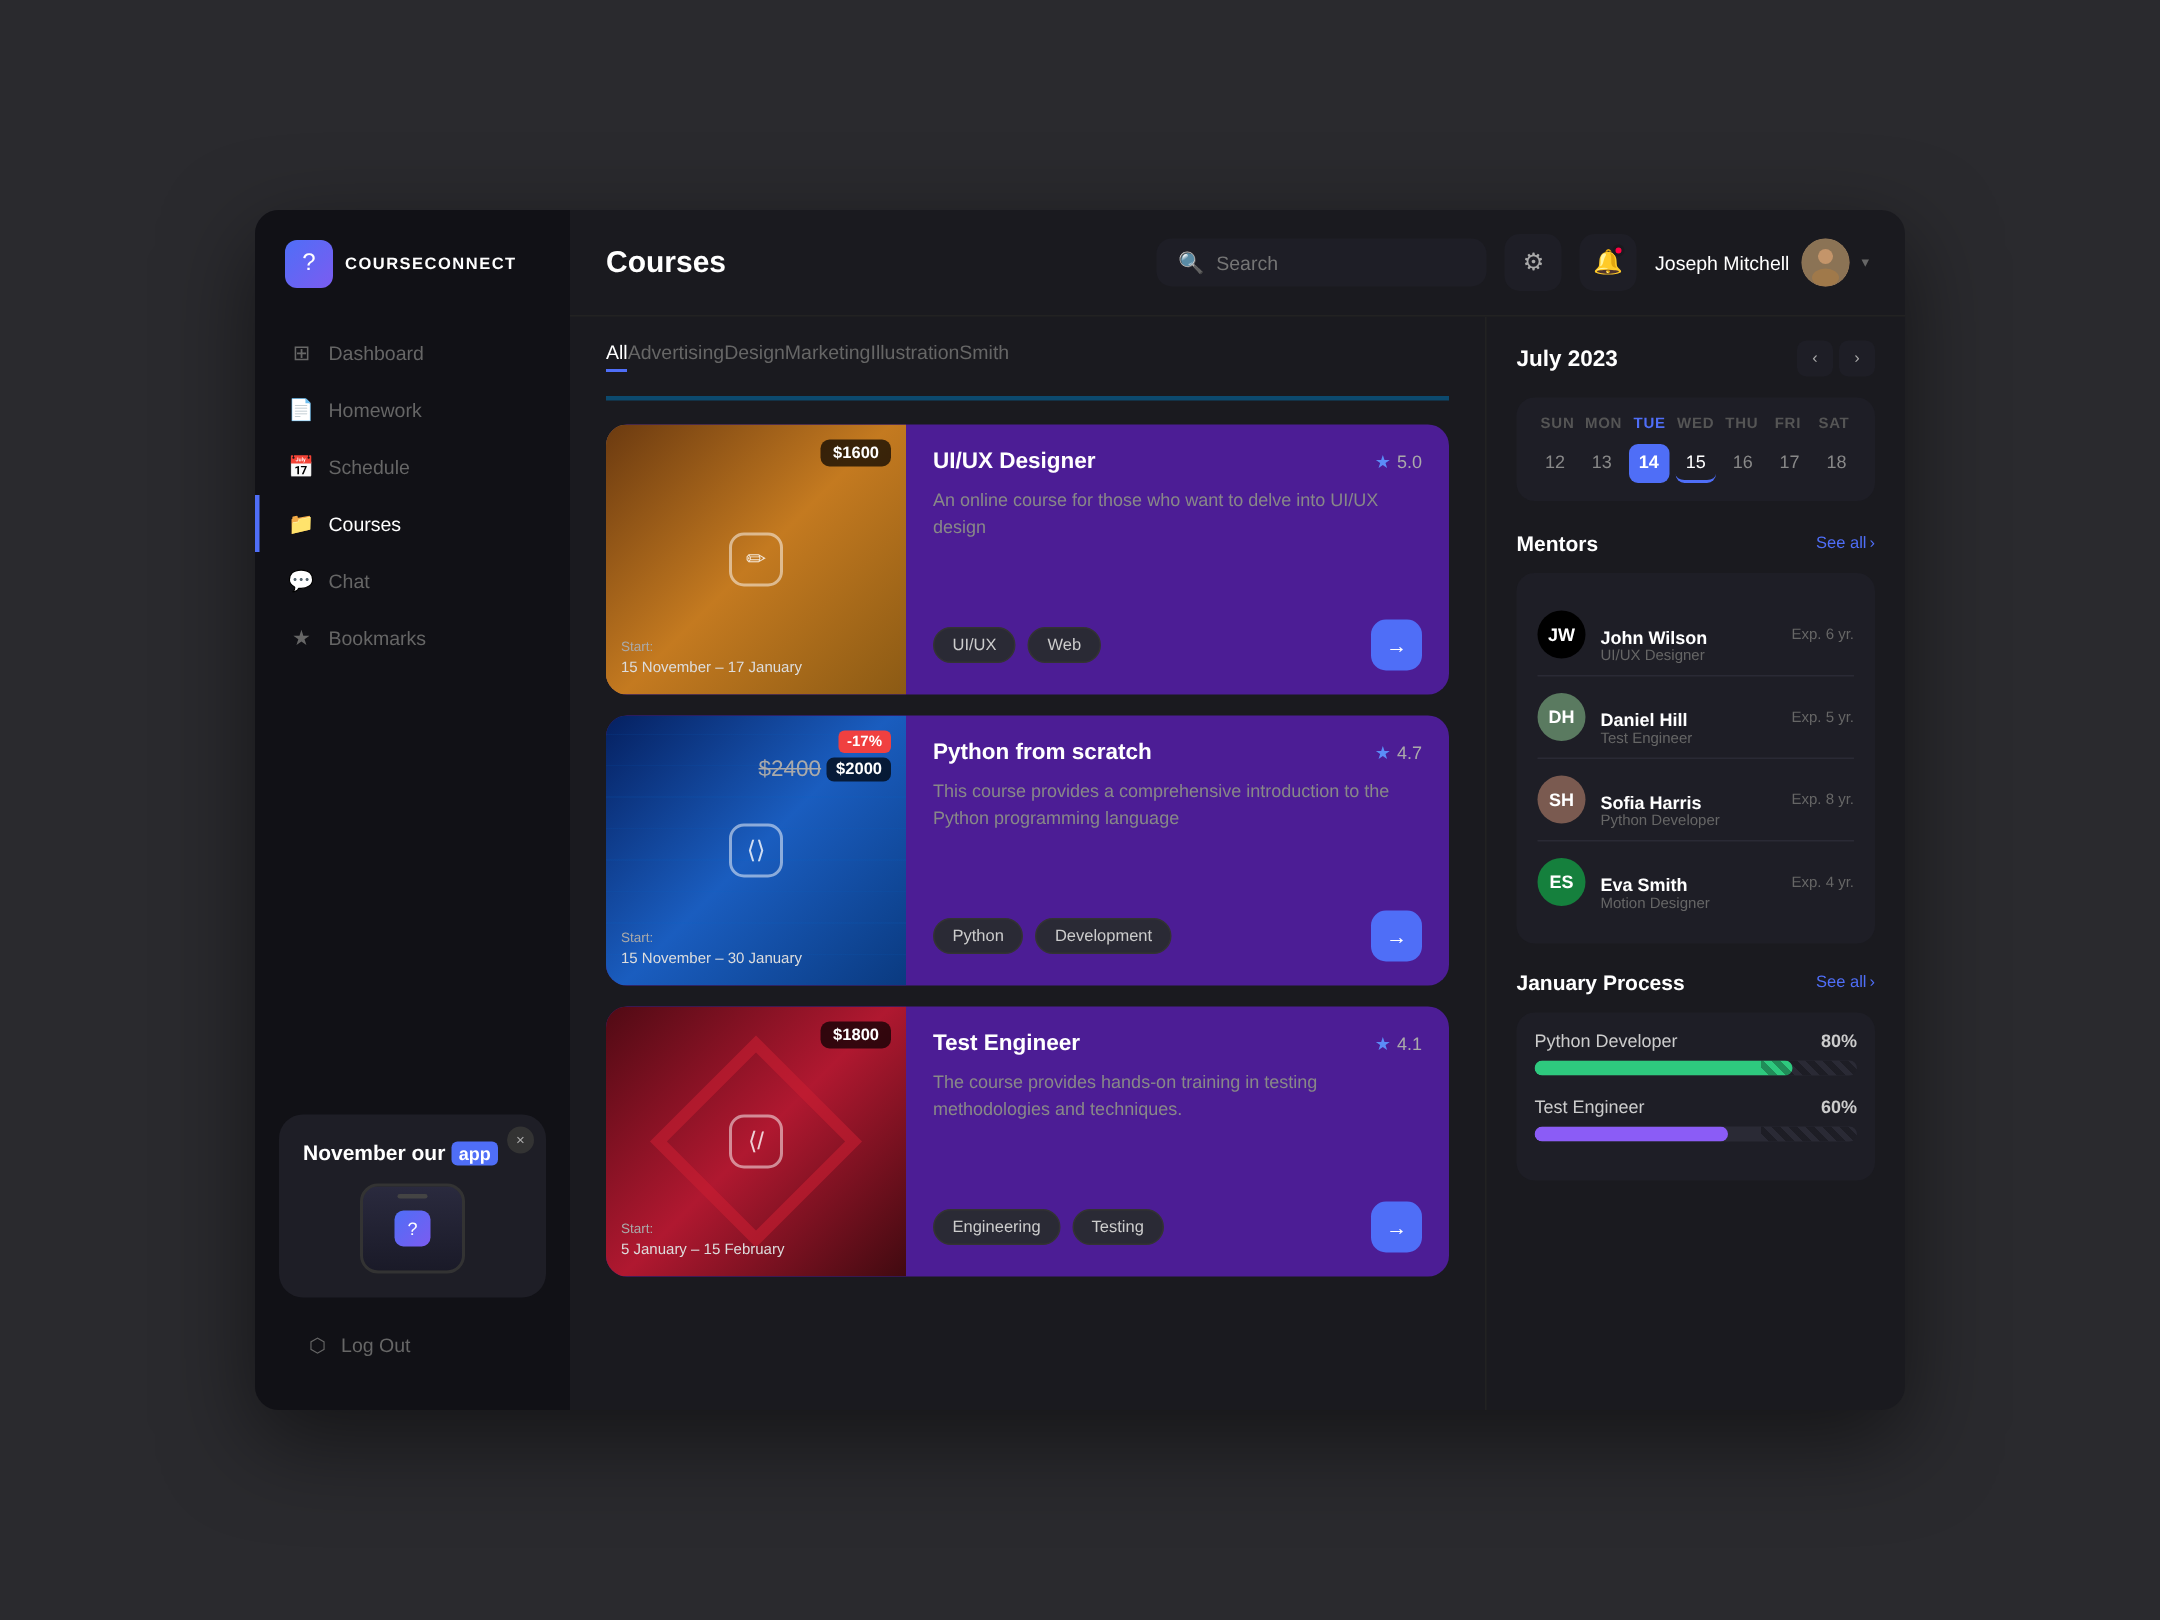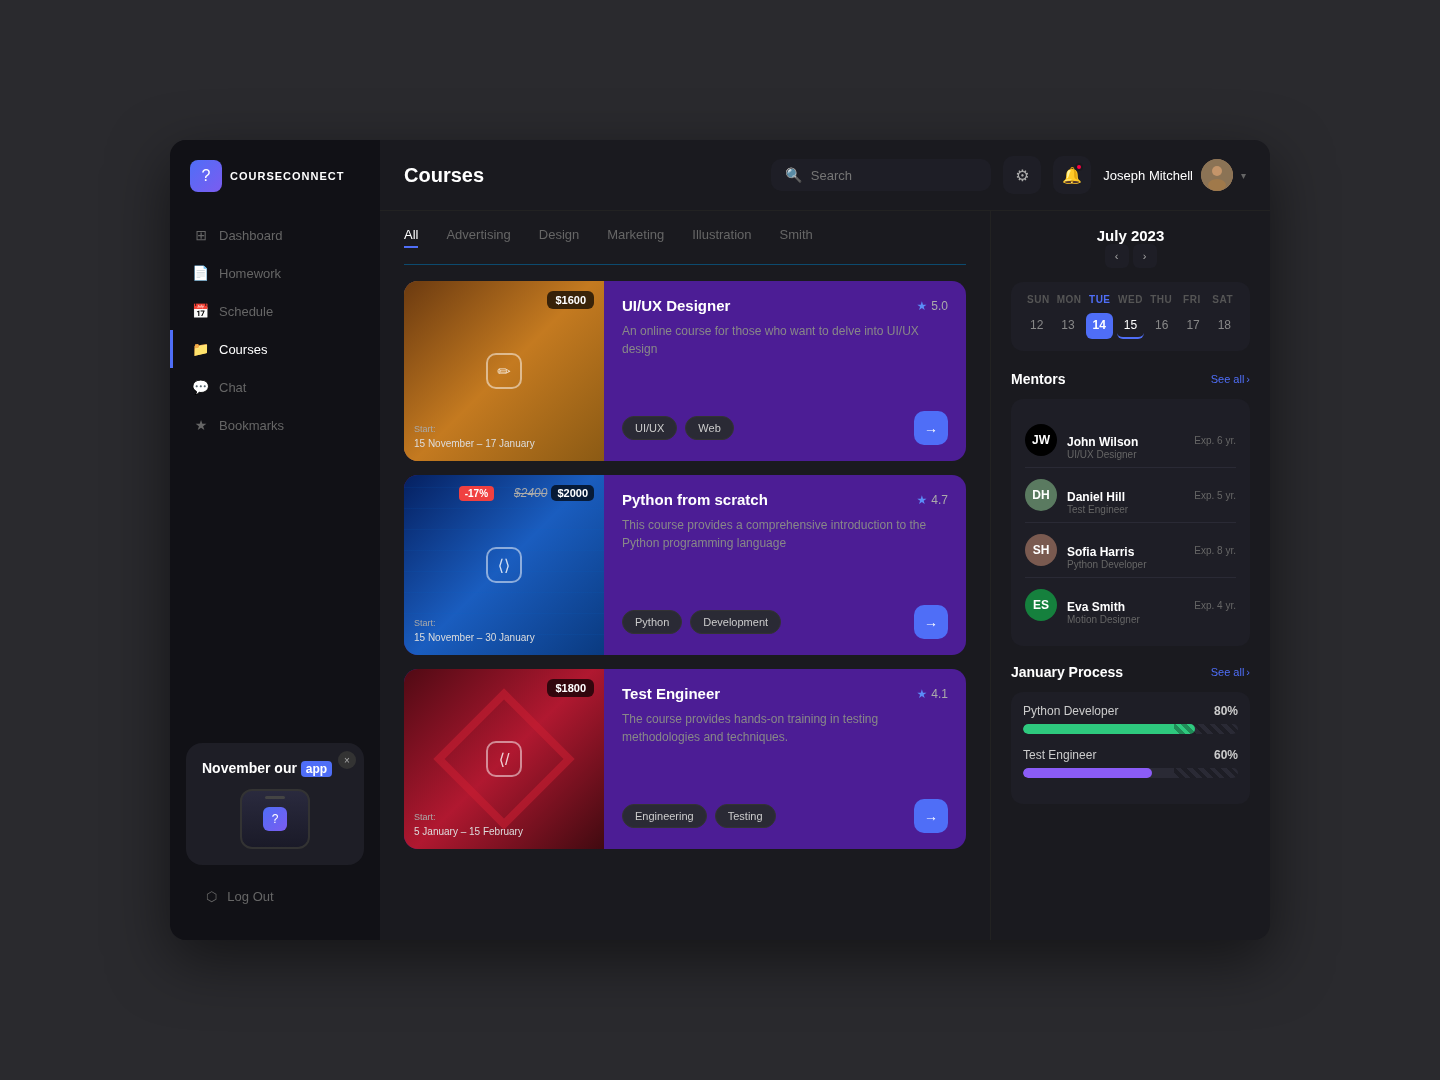--- a/index.html
+++ b/index.html
@@ -255,23 +255,22 @@
       display: flex;
       overflow: hidden;
     }
     .courses-panel {
       flex: 1;
       padding: 0 24px;
       overflow-y: auto;
     }
     .tabs {
       display: flex;
-      gap: 28px;
       padding: 16px 0;
-      border-bottom: 1px solid #0c4a6e;
+      border-bottom: 3px solid #0c4a6e;
       margin-bottom: 16px;
     }
     .tab {
       color: #666;
       font-size: 13px;
       cursor: pointer;
       padding-bottom: 4px;
     }
     .tab.active {
       color: #fff;
@@ -301,41 +300,41 @@
       font-size: 11px;
       font-weight: 700;
       padding: 3px 8px;
       border-radius: 6px;
     }
     .course-discount-badge {
       position: absolute;
       top: 10px;
       right: 10px;
       display: flex;
+      flex-direction: column;
       align-items: flex-end;
-      gap: 20px;
+      gap: 2px;
     }
     .discount-label {
       background: #f04040;
       color: #fff;
       font-size: 10px;
       font-weight: 700;
       padding: 2px 6px;
       border-radius: 4px;
     }
     .price-row {
       display: flex;
       gap: 4px;
       align-items: center;
     }
     .old-price {
       color: #aaa;
-      font-size: 12px;
+      font-size: 15px;
       text-decoration: line-through;
-      font-style: italic;
     }
     .new-price {
       color: #fff;
       font-size: 11px;
       font-weight: 700;
       background: rgba(0,0,0,0.7);
       padding: 2px 6px;
       border-radius: 5px;
     }
     .course-start {
@@ -426,21 +425,20 @@
       flex-shrink: 0;
       padding: 16px 20px;
       overflow-y: auto;
       border-left: 1px solid #222;
     }
     .calendar-header {
       display: flex;
       align-items: center;
       justify-content: space-between;
       margin-bottom: 14px;
-      flex-direction: column;
     }
     .calendar-title { color: #fff; font-size: 15px; font-weight: 700; }
     .cal-nav { display: flex; gap: 4px; }
     .cal-btn {
       width: 24px;
       height: 24px;
       background: #1e1e26;
       border-radius: 6px;
       display: flex;
       align-items: center;

